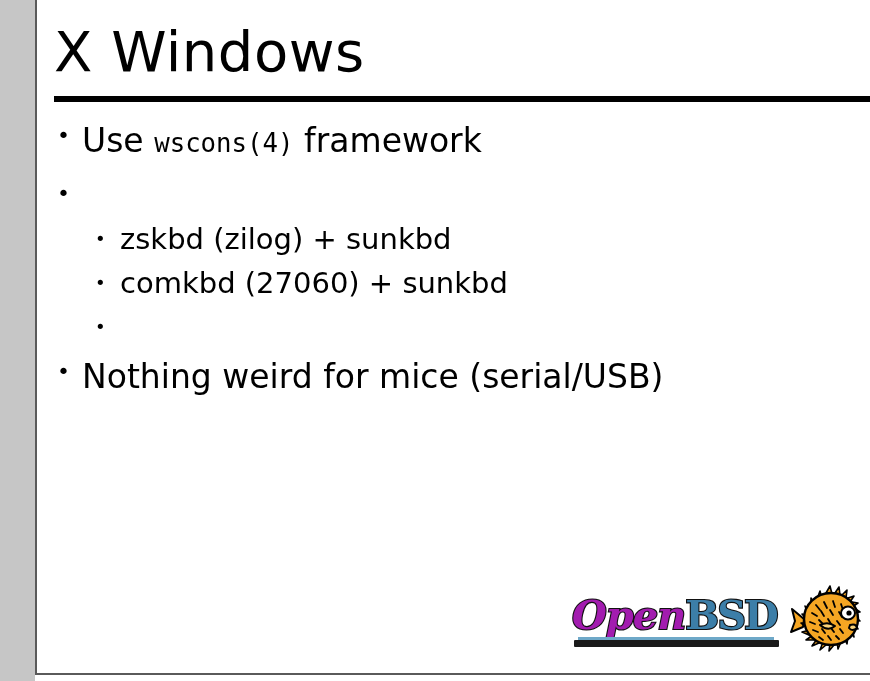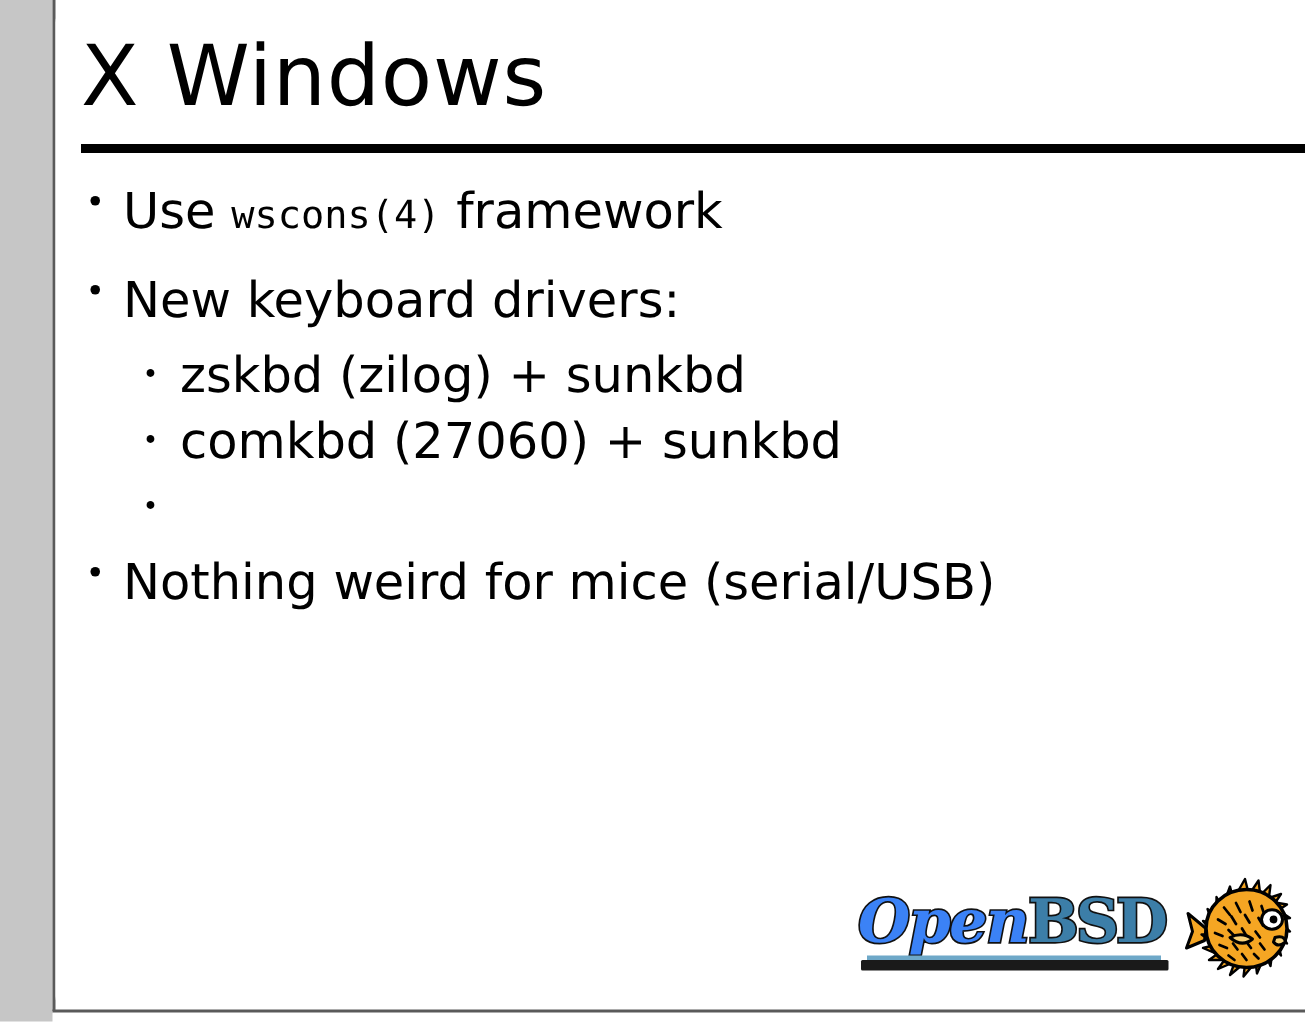--- a/index.html
+++ b/index.html
@@ -126,21 +126,21 @@
   .lvl2 .bullet-glyph {
     width: 28px;
     flex: 0 0 28px;
     font-size: 18px;
     line-height: 44px;
     text-align: left;
     padding-left: 3px;
     box-sizing: border-box;
   }
   .lvl2 .bullet-text {
-    font-size: 33px;
+    font-size: 29px;
     line-height: 44px;
     white-space: nowrap;
   }
 
   .mono {
     font-family: "DejaVu Sans Mono", monospace;
     font-size: 0.78em;
     letter-spacing: 0px;
   }
 
@@ -165,21 +165,21 @@
     top: 0;
     font-family: "DejaVu Serif", serif;
     font-size: 40px;
     line-height: 44px;
     font-weight: 700;
     white-space: nowrap;
     letter-spacing: -1px;
   }
   .wm-open {
     font-style: italic;
-    color: #3b82f6;
+    color: #a21caf;
     -webkit-text-stroke: 2.2px #111111;
     paint-order: stroke fill;
   }
   .wm-bsd {
     font-style: normal;
     color: #3c7ea8;
     -webkit-text-stroke: 2.2px #111111;
     paint-order: stroke fill;
     letter-spacing: -2px;
   }
@@ -225,21 +225,20 @@
 
     <div class="bullet-list">
 
       <div class="bullet-row lvl1">
         <span class="bullet-glyph">•</span>
         <span class="bullet-text"><span>Use </span><span class="mono">wscons(4)</span><span> framework</span></span>
       </div>
 
       <div class="bullet-row lvl1">
         <span class="bullet-glyph">•</span>
-        <span class="bullet-text">New keyboard drivers:</span>
       </div>
 
       <div class="bullet-row lvl2">
         <span class="bullet-glyph">•</span>
         <span class="bullet-text">zskbd (zilog) + sunkbd</span>
       </div>
 
       <div class="bullet-row lvl2">
         <span class="bullet-glyph">•</span>
         <span class="bullet-text">comkbd (27060) + sunkbd</span>

